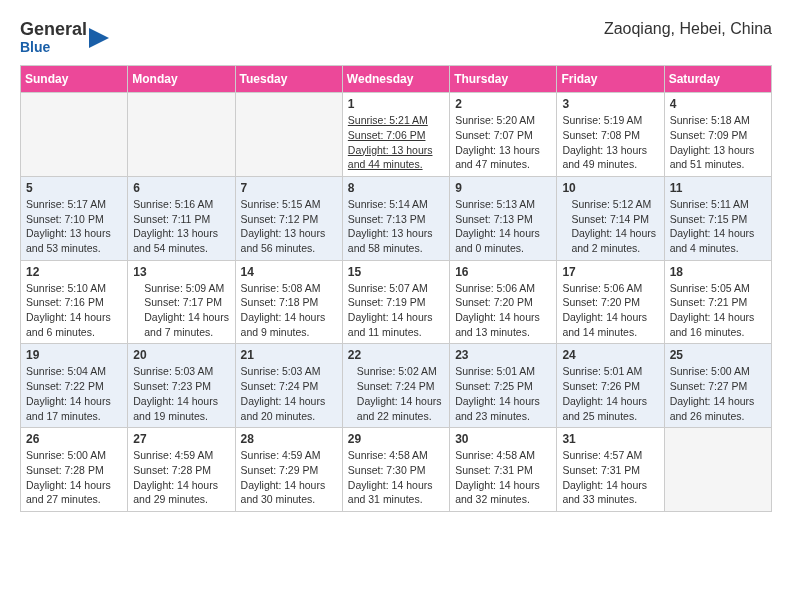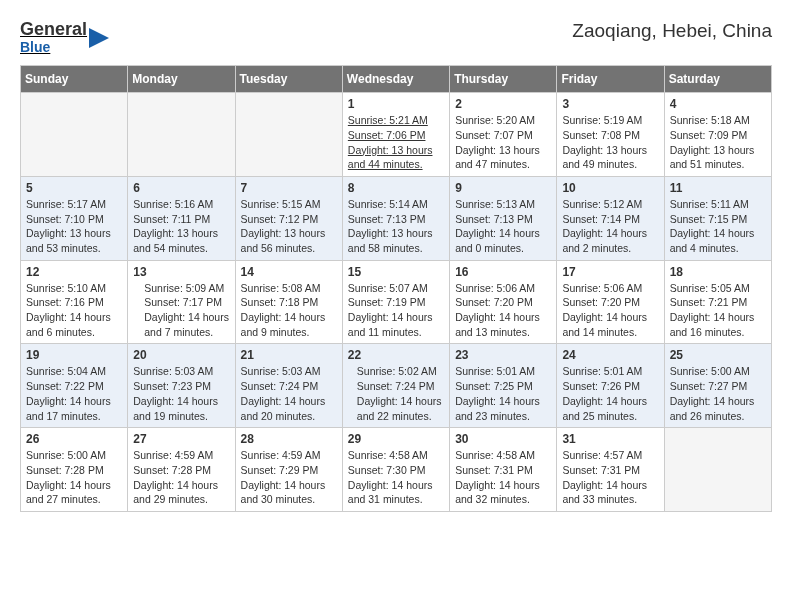--- a/index.html
+++ b/index.html
@@ -12,21 +12,20 @@
     }
     .header-section {
       display: flex;
       justify-content: space-between;
       align-items: flex-start;
       margin-bottom: 10px;
     }
     .logo {
       display: flex;
       align-items: flex-start;
-      text-decoration: underline;
     }
     .logo-text {
       display: flex;
       flex-direction: column;
       line-height: 1.1;
     }
     .logo-general {
       font-size: 18px;
       font-weight: bold;
       color: #333;
@@ -44,30 +43,30 @@
     }
     .title-section {
       text-align: right;
     }
     .month-year {
       font-size: 36px;
       font-weight: bold;
       color: #333;
     }
     .location {
-      font-size: 19px;
+      font-size: 16px;
       color: #333;
     }
     .calendar-table {
       width: 100%;
       border-collapse: collapse;
       font-size: 11px;
     }
     .calendar-table th {
-      background-color: #737373;
+      background-color: #ec4899;
       color: white;
       padding: 6px 4px;
       text-align: left;
       font-weight: bold;
       font-size: 12px;
       border: 1px solid #ccc;
     }
     .calendar-table td {
       border: 1px solid #ccc;
       vertical-align: top;
@@ -189,21 +188,21 @@
         </td>
         <td>
           <div class="day-number">9</div>
           <div class="day-info" style="white-space: pre-line;">Sunrise: 5:13 AM
 Sunset: 7:13 PM
 Daylight: 14 hours
 and 0 minutes.</div>
         </td>
         <td>
           <div class="day-number">10</div>
-          <div class="day-info" style="white-space: pre-line;">Sunrise: 5:12 AM
+          <div class="day-info" style="white-space: pre-line; margin-left: 9px;">Sunrise: 5:12 AM
 Sunset: 7:14 PM
 Daylight: 14 hours
 and 2 minutes.</div>
         </td>
         <td>
           <div class="day-number">11</div>
           <div class="day-info" style="white-space: pre-line;">Sunrise: 5:11 AM
 Sunset: 7:15 PM
 Daylight: 14 hours
 and 4 minutes.</div>

